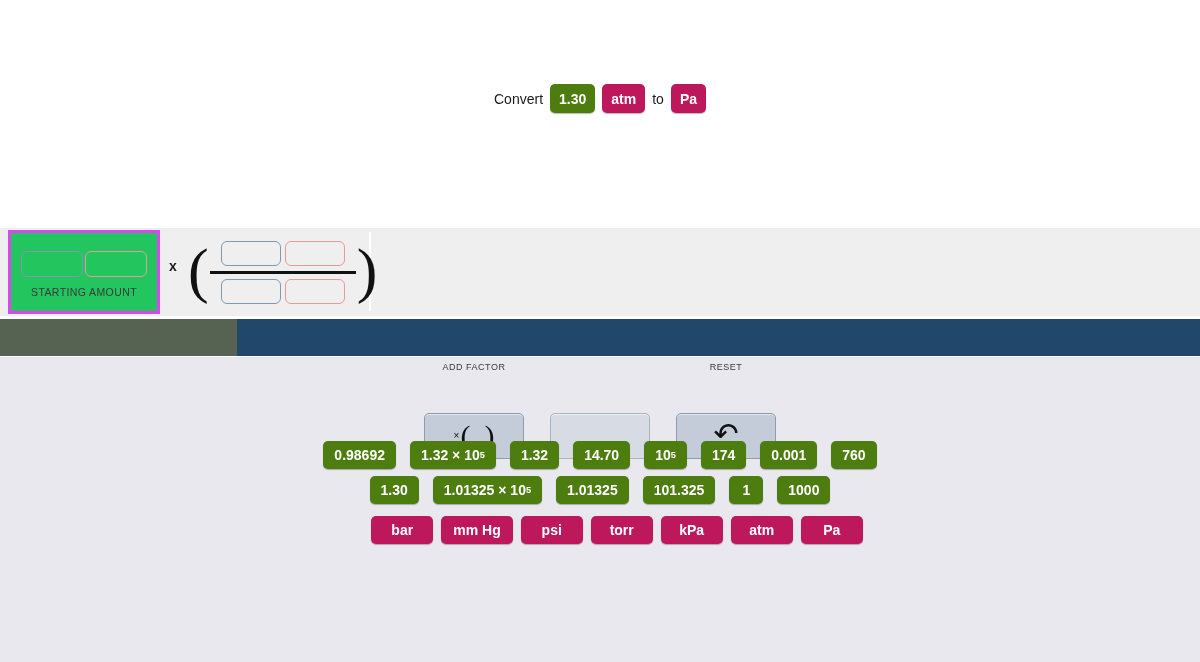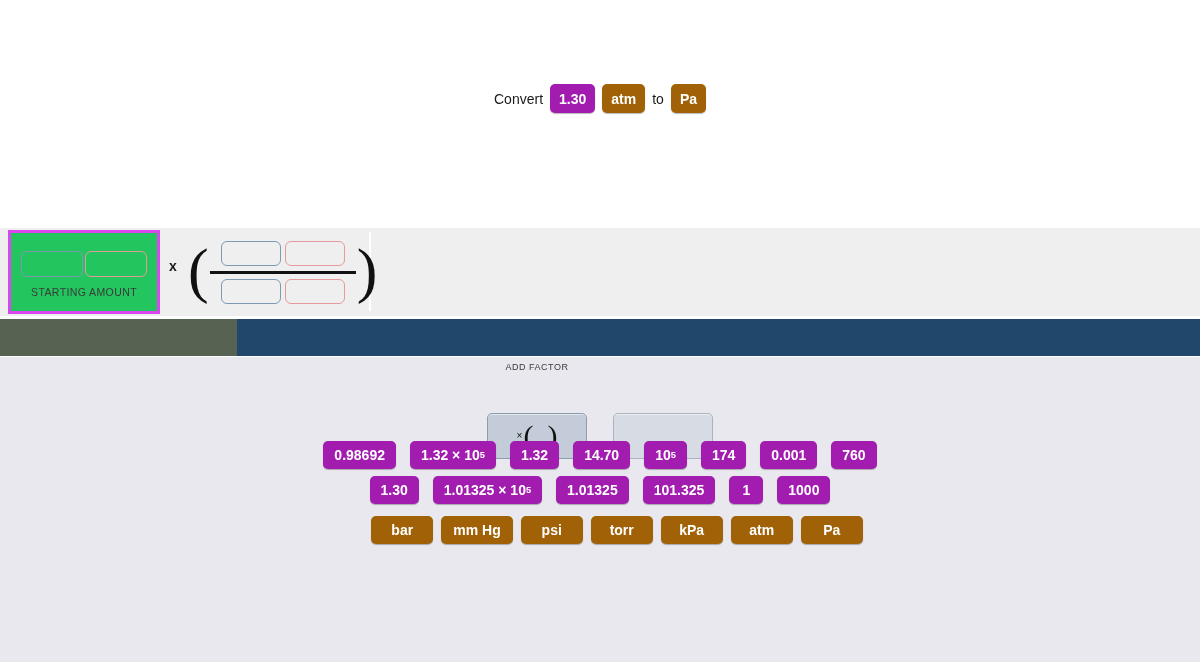--- a/index.html
+++ b/index.html
@@ -35,22 +35,22 @@
     font-size: 14px;
     font-weight: bold;
     padding: 0 9px;
     height: 29px;
     line-height: 1;
     cursor: pointer;
     box-shadow: 0 1px 1px rgba(0,0,0,0.28);
     white-space: nowrap;
     user-select: none;
   }
-  .tile.num { background: #a21caf; }
-  .tile.unit { background: #a16207; }
+  .tile.num { background: #4d7c0f; }
+  .tile.unit { background: #be185d; }
 
   
   .workarea {
     position: absolute;
     left: 0; top: 228px;
     width: 1200px; height: 88px;
     background: #efefef;
   }
   .work-sep {
     position: absolute;
@@ -288,20 +288,26 @@
         <span class="glyph-paren">)</span>
       </div>
     </div>
 
     <div class="tool">
       <div class="tool-label"></div>
       <div class="tool-btn empty"></div>
     </div>
 
 
+    <div class="tool">
+      <div class="tool-label">RESET</div>
+      <div class="tool-btn">
+        <span class="glyph-reset">↶</span>
+      </div>
+    </div>
 
   </div>
 
   <div class="tile-rows">
     <div class="tile-row">
         <span class="tile num">0.98692</span>
         <span class="tile num">1.32 × 10<sup>5</sup></span>
         <span class="tile num">1.32</span>
         <span class="tile num">14.70</span>
         <span class="tile num">10<sup>5</sup></span>

